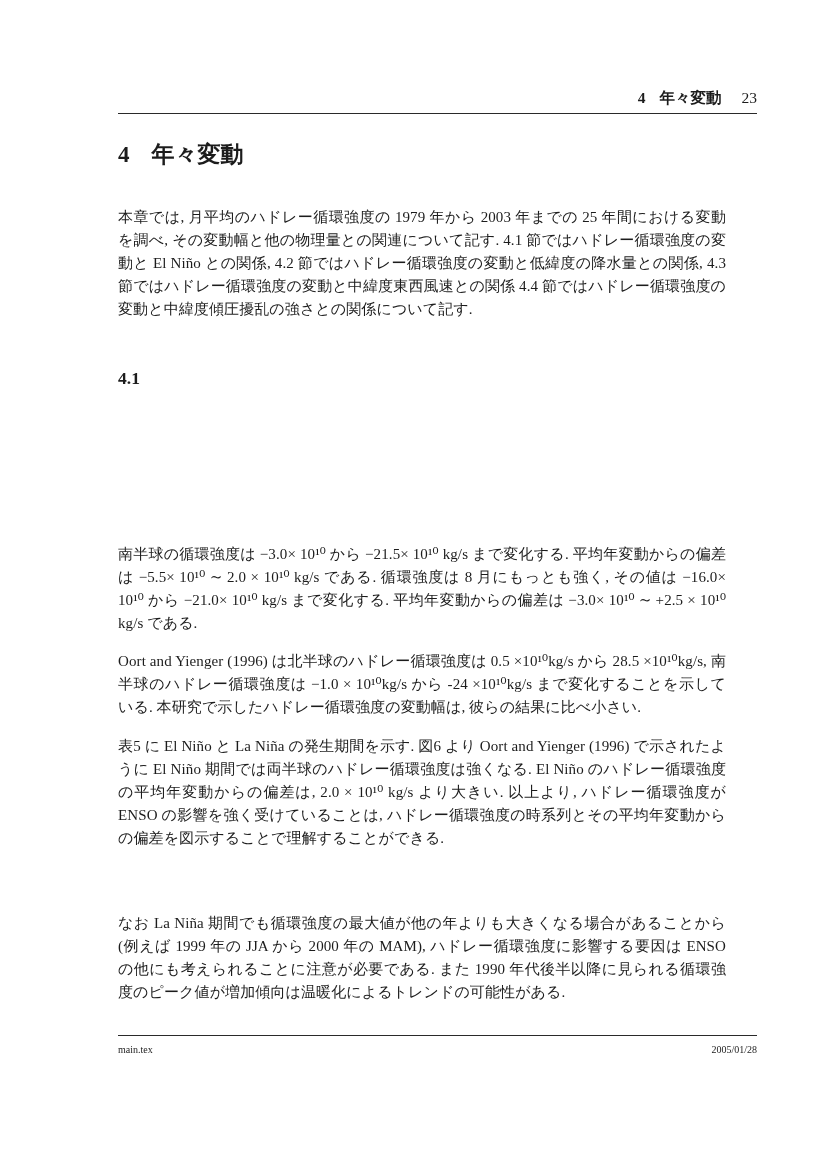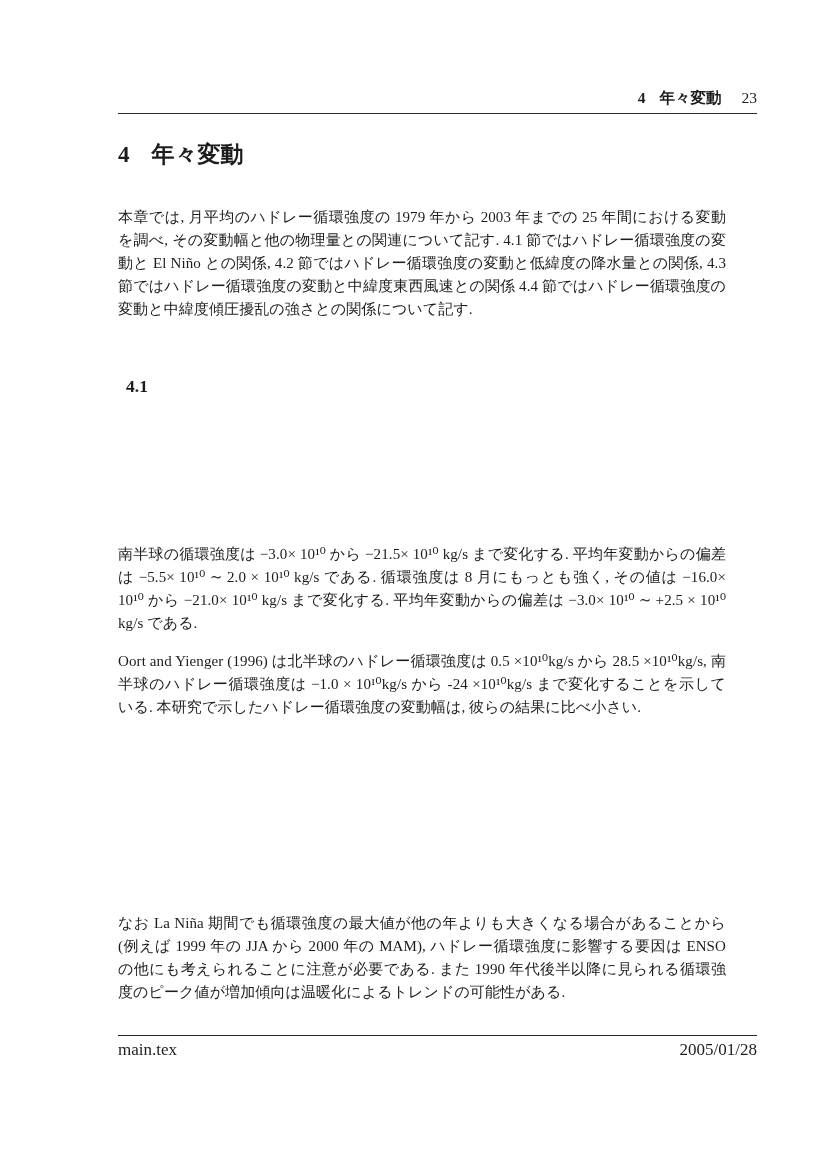--- a/index.html
+++ b/index.html
@@ -57,21 +57,21 @@
     display: flex;
   }
   .section-title .sec-number { margin-right: 22px; }
   .subsection-title {
     position: absolute;
     top: 366px;
     left: 118px;
     font-size: 17.5px;
     font-weight: bold;
     line-height: 24px;
-    margin: 8px;
+    margin: 0;
     display: flex;
   }
   .subsection-title .sec-number { margin-right: 18px; }
   
   .para {
     position: absolute;
     left: 118px;
     width: 608px;
     margin: 0;
     font-size: 15px;
@@ -96,21 +96,21 @@
     border-top: 1px solid #2a2a2a;
     margin: 0;
   }
   .footer-line {
     position: absolute;
     top: 1040px;
     left: 118px;
     right: 69px;
     display: flex;
     justify-content: space-between;
-    font-size: 17px;
+    font-size: 10px;
     line-height: 19px;
   }
 </style>
 </head>
 <body>
 
 <div class="page">
 
   <div class="running-head">
     <span class="rh-number">4</span>
@@ -125,20 +125,21 @@
   </h1>
 
   <p class="para" id="para-intro">本章では, 月平均のハドレー循環強度の 1979 年から 2003 年までの 25 年間における変動を調べ, その変動幅と他の物理量との関連について記す. 4.1 節ではハドレー循環強度の変動と El Niño との関係, 4.2 節ではハドレー循環強度の変動と低緯度の降水量との関係, 4.3 節ではハドレー循環強度の変動と中緯度東西風速との関係 4.4 節ではハドレー循環強度の変動と中緯度傾圧擾乱の強さとの関係について記す.</p>
 
   <h2 class="subsection-title">
     <span class="sec-number">4.1</span>
   </h2>
 
   <p class="para" id="para-sh">南半球の循環強度は −3.0× 10¹⁰ から −21.5× 10¹⁰ kg/s まで変化する. 平均年変動からの偏差は −5.5× 10¹⁰ ∼ 2.0 × 10¹⁰ kg/s である. 循環強度は 8 月にもっとも強く, その値は −16.0× 10¹⁰ から −21.0× 10¹⁰ kg/s まで変化する. 平均年変動からの偏差は −3.0× 10¹⁰ ∼ +2.5 × 10¹⁰ kg/s である.</p>
   <p class="para" id="para-oort">Oort and Yienger (1996) は北半球のハドレー循環強度は 0.5 ×10¹⁰kg/s から 28.5 ×10¹⁰kg/s, 南半球のハドレー循環強度は −1.0 × 10¹⁰kg/s から -24 ×10¹⁰kg/s まで変化することを示している. 本研究で示したハドレー循環強度の変動幅は, 彼らの結果に比べ小さい.</p>
+  <p class="para" id="para-enso">表5 に El Niño と La Niña の発生期間を示す. 図6 より Oort and Yienger (1996) で示されたように El Niño 期間では両半球のハドレー循環強度は強くなる. El Niño のハドレー循環強度の平均年変動からの偏差は, 2.0 × 10¹⁰ kg/s より大きい. 以上より, ハドレー循環強度が ENSO の影響を強く受けていることは, ハドレー循環強度の時系列とその平均年変動からの偏差を図示することで理解することができる.</p>
   <p class="para" id="para-nina">なお La Niña 期間でも循環強度の最大値が他の年よりも大きくなる場合があることから (例えば 1999 年の JJA から 2000 年の MAM), ハドレー循環強度に影響する要因は ENSO の他にも考えられることに注意が必要である. また 1990 年代後半以降に見られる循環強度のピーク値が増加傾向は温暖化によるトレンドの可能性がある.</p>
 
   <hr class="foot-rule">
   <div class="footer-line">
     <span>main.tex</span>
     <span>2005/01/28</span>
   </div>
 
 </div>
 

